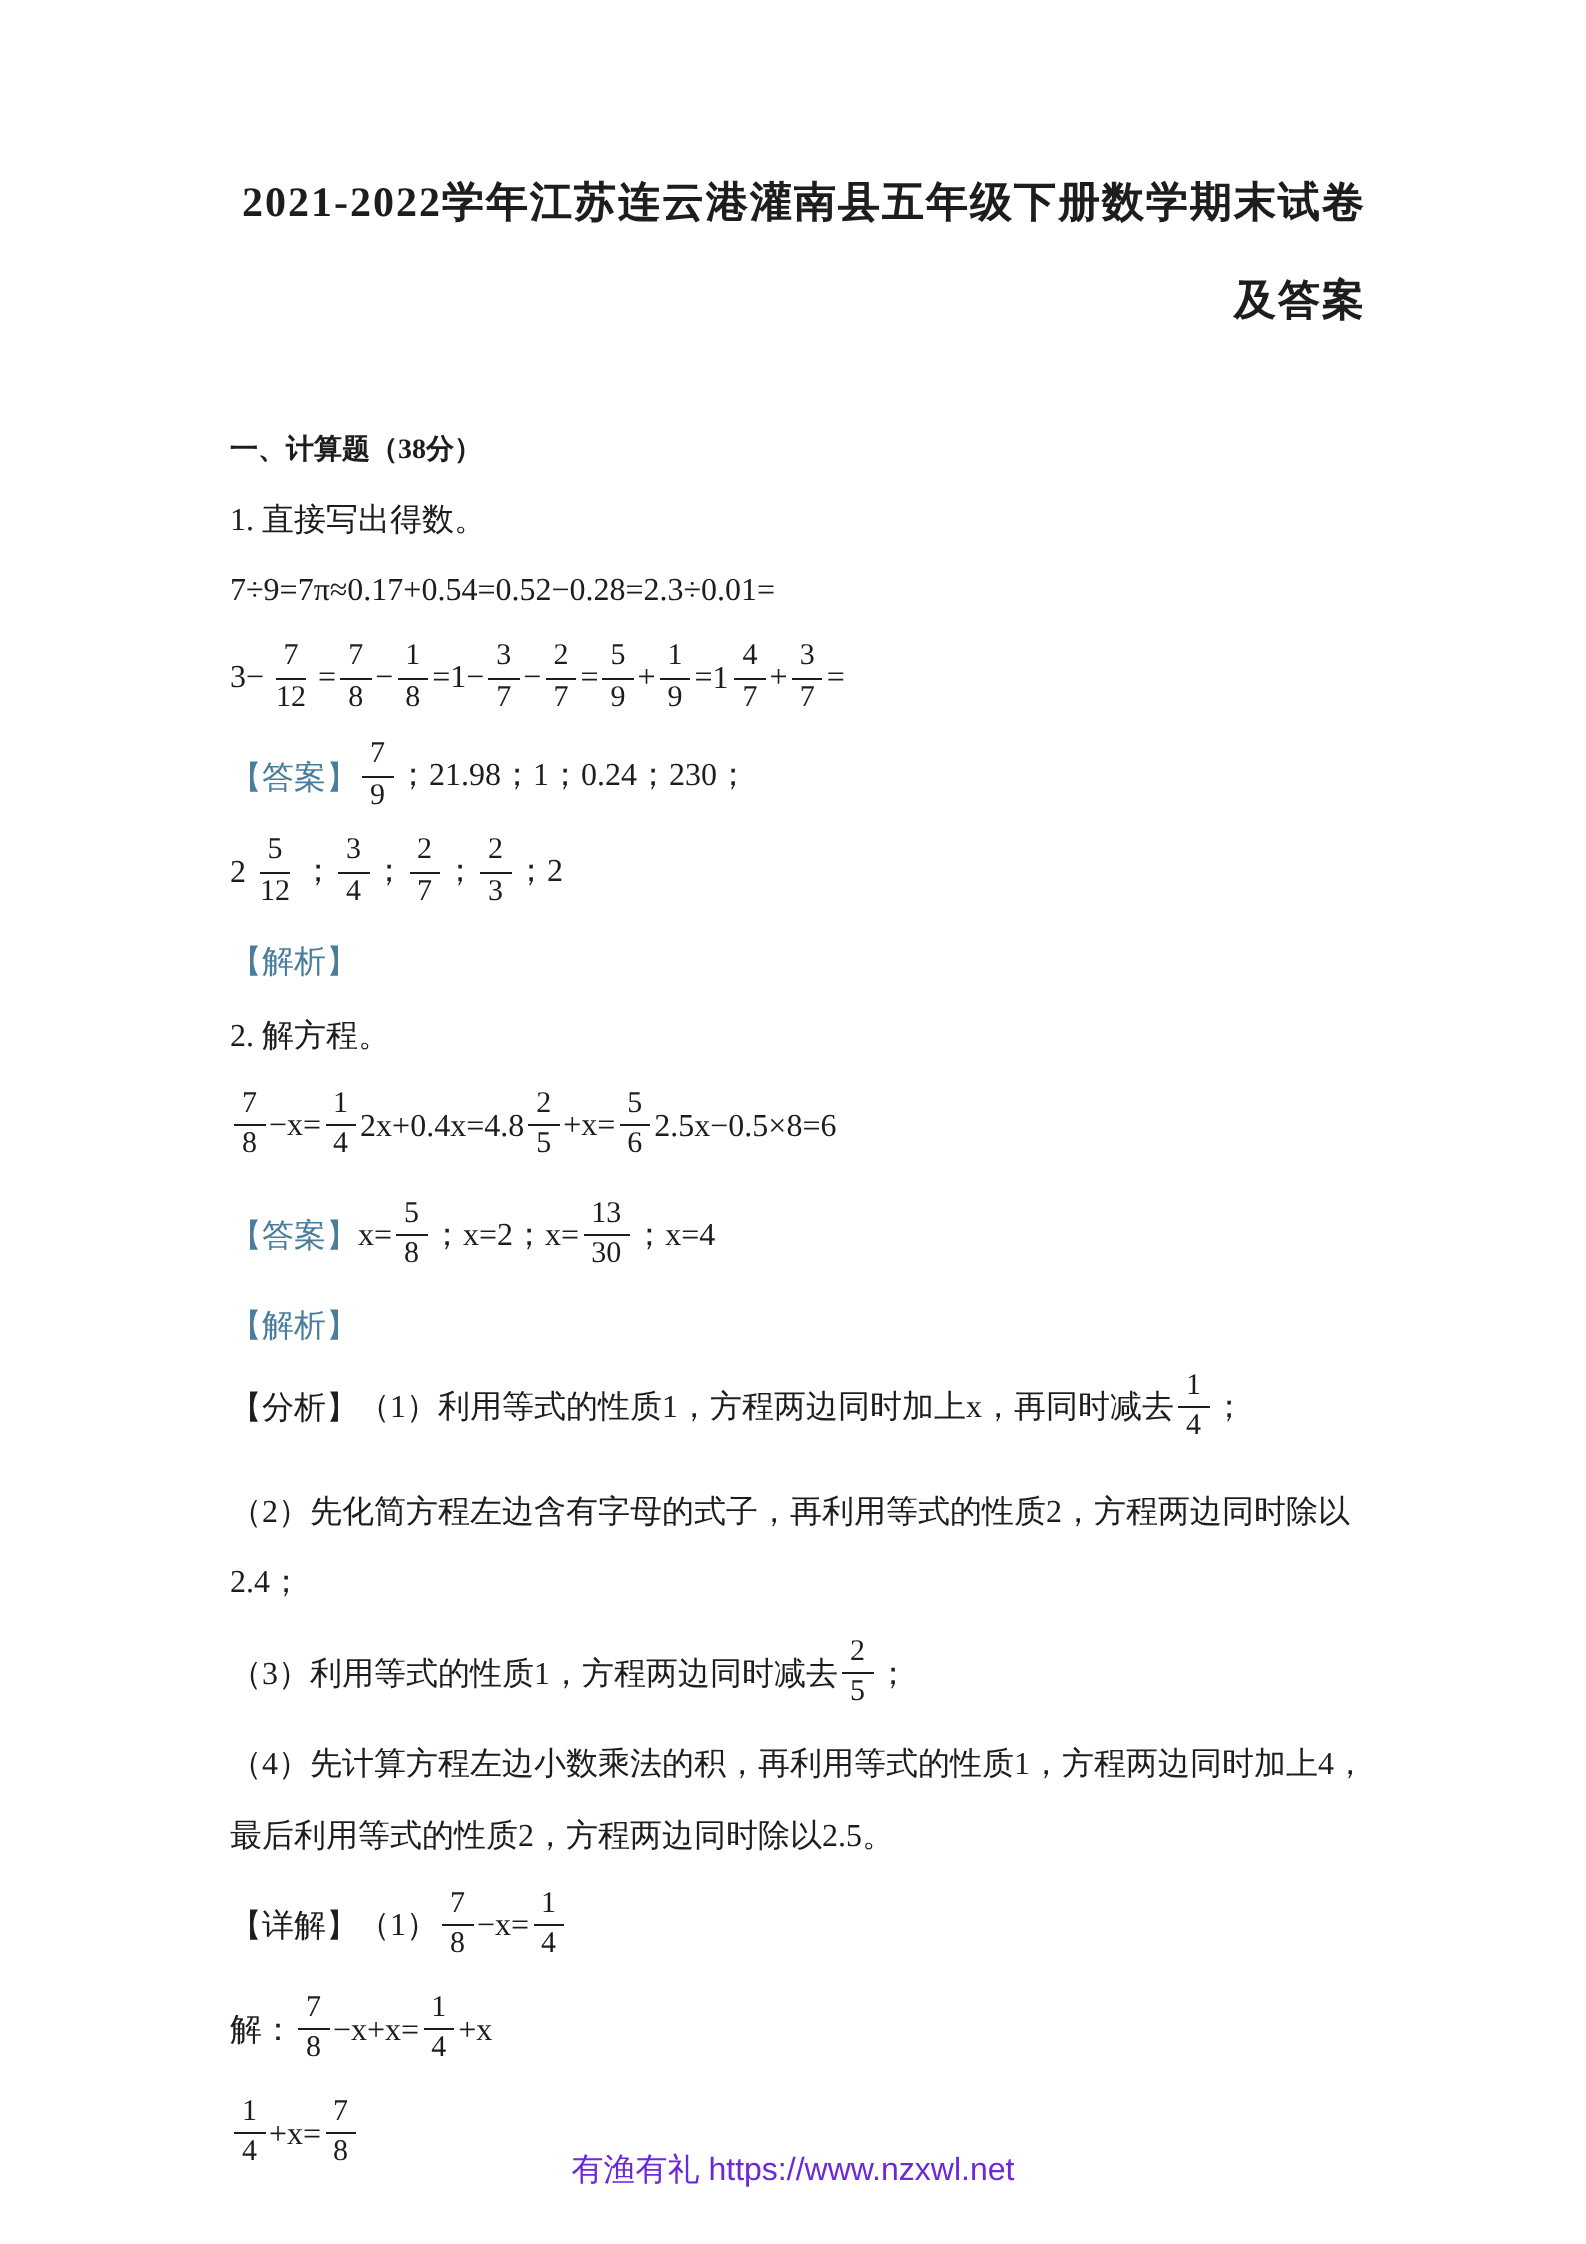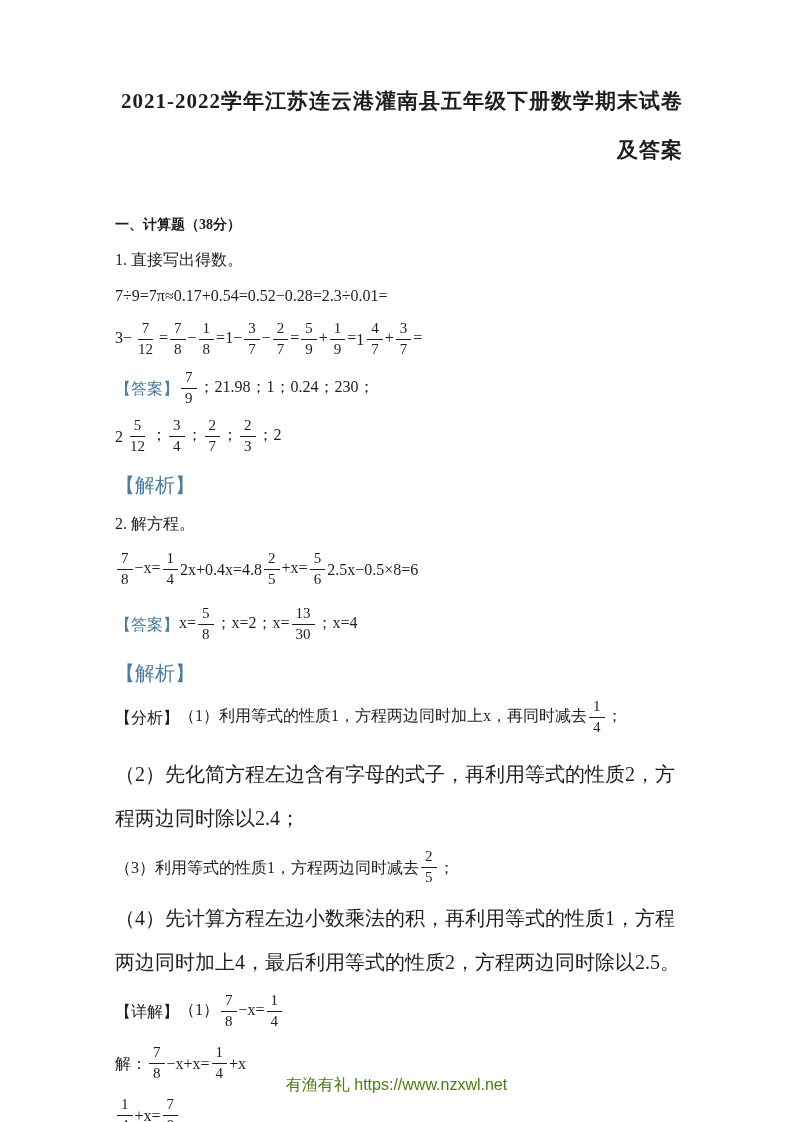--- a/index.html
+++ b/index.html
@@ -15,21 +15,21 @@
     overflow: hidden;
   }
   .content { padding: 90px 110px 0 115px; }
 
   .title { text-align: right; font-weight: 700; font-size: 21px; line-height: 1.1; letter-spacing: 1px; }
   .title .line2 { margin-top: 26px; }
 
   .section-heading { margin-top: 54px; font-size: 14px; font-weight: 700; }
   .prompt { margin-top: 16px; font-size: 16px; }
 
-  p { margin: 0; font-size: 20px; }
+  p { margin: 0; font-size: 16px; }
 
   .eq-row { display: flex; align-items: center; font-size: 16px; }
   .eq-row.r1 { margin-top: 16px; }
   .eq-row.r2 { margin-top: 14px; padding-right: 22px; min-height: 42px; }
   .eq-row.q2row { margin-top: 12px; padding-right: 58px; min-height: 46px; }
 
   .frac { display: inline-flex; flex-direction: column; align-items: center; vertical-align: middle; margin: 0 2px; font-size: 15px; line-height: 1.15; position: relative; top: -1px; }
   .frac .num { padding: 0 4px 1px; border-bottom: 1px solid #1d1d1d; }
   .frac .den { padding: 1px 4px 0; }
   .whole { display: inline-block; margin-right: 1px; vertical-align: middle; }
@@ -41,21 +41,21 @@
   .para  { margin-top: 14px; line-height: 2.2; }
 
   .gap-8  { margin-top: 8px; }
   .gap-12 { margin-top: 12px; }
 
   .footer {
     position: absolute;
     left: 0; right: 0;
     bottom: 26px;
     text-align: center;
-    color: #4d7c0f;
+    color: #6d28d9;
     font-size: 16px;
     font-family: "Liberation Sans", "DejaVu Sans", sans-serif;
   }
 </style>
 </head>
 <body>
 
 <div class="page">
   <div class="content">
 

